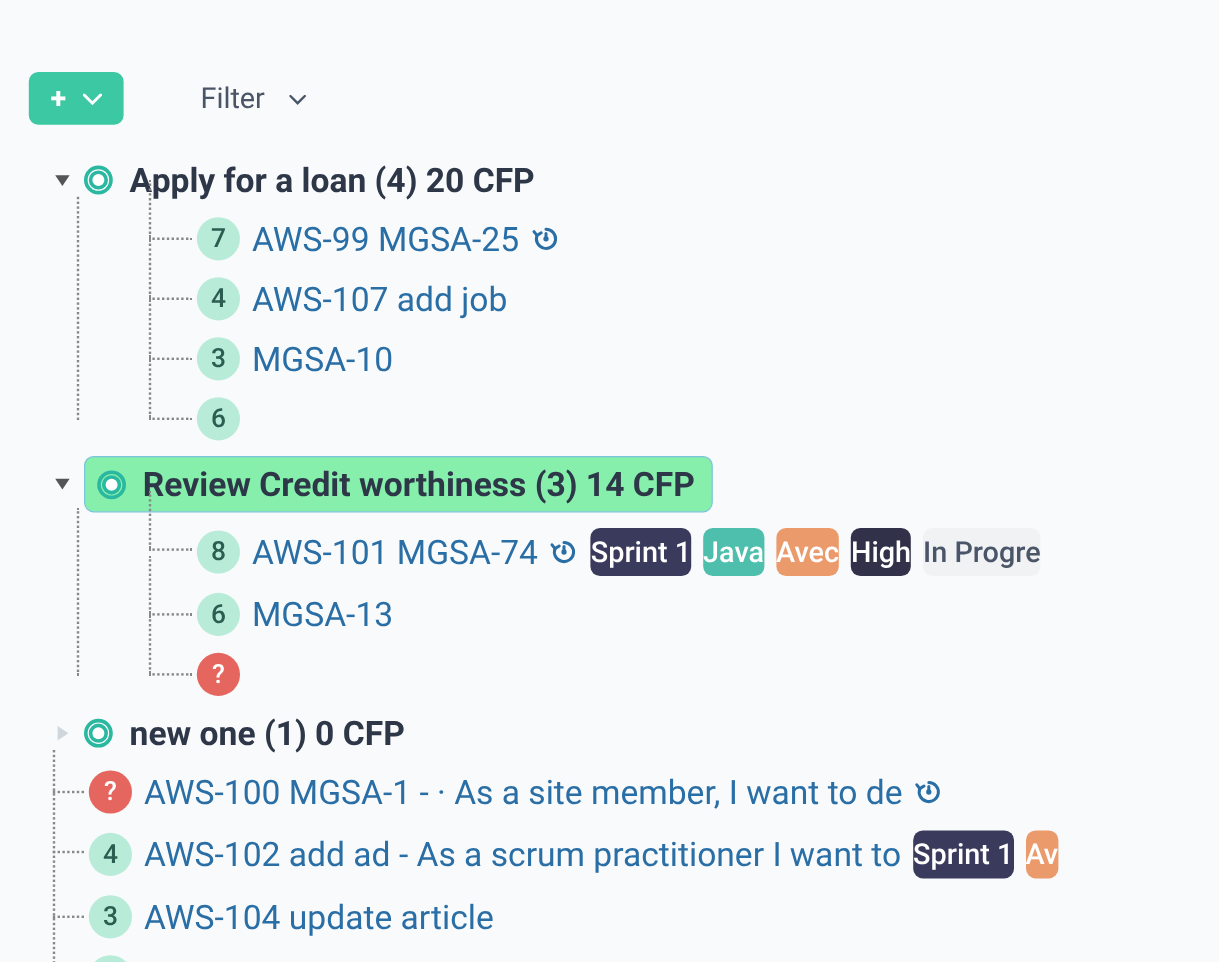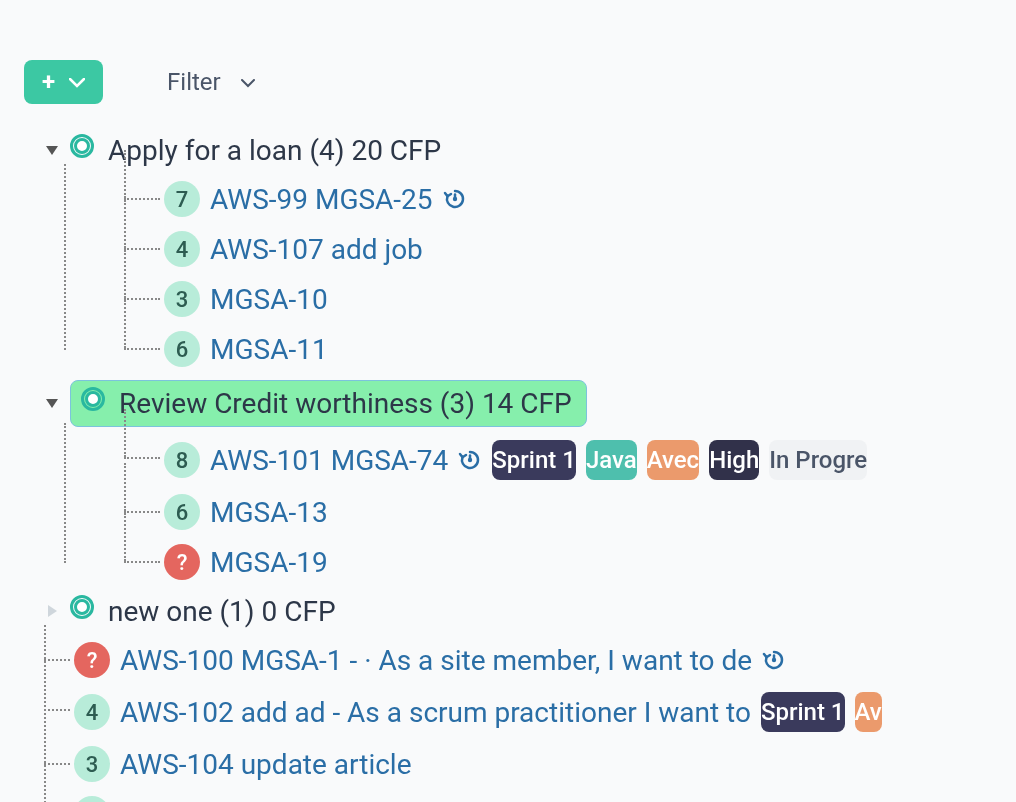--- a/index.html
+++ b/index.html
@@ -72,21 +72,23 @@
     min-height: 48px;
   }
   .tree-group.selected .group-inner {
     background: #86efac;
     border: 1px solid #7cc3dd;
     border-radius: 8px;
     padding: 6px 14px 6px 10px;
   }
   .group-inner {
     display: inline-flex;
+    align-items: center;
     gap: 14px;
+    font-weight: bold;
   }
   .expander {
     width: 0;
     height: 0;
     border-left: 6px solid transparent;
     border-right: 6px solid transparent;
     border-top: 9px solid #555;
     display: inline-block;
   }
   .expander.right {
@@ -296,21 +298,20 @@
     <span class="leaf-label">AWS-107 add job</span>
 
   </div>
           <div class="leaf compact">
     <span class="badge-num">3</span>
     <span class="leaf-label">MGSA-10</span>
 
   </div>
           <div class="leaf compact">
     <span class="badge-num">6</span>
-    <span class="leaf-label">MGSA-11</span>
 
   </div>
         </div>
       </div>
       <div class="tree-node">
     <div class="tree-group selected">
       <div class="node-row">
         <span class="exp-col">
               <span class="expander "></span>
             </span>
@@ -336,21 +337,20 @@
             <span class="tag high">High</span>
             <span class="tag status">In Progre</span>
   </div>
           <div class="leaf compact">
     <span class="badge-num">6</span>
     <span class="leaf-label">MGSA-13</span>
 
   </div>
           <div class="leaf compact">
     <span class="badge-num red">?</span>
-    <span class="leaf-label">MGSA-19</span>
 
   </div>
         </div>
       </div>
       <div class="tree-node">
     <div class="tree-group ">
       <div class="node-row">
         <span class="exp-col">
               <span class="expander right"></span>
             </span>

